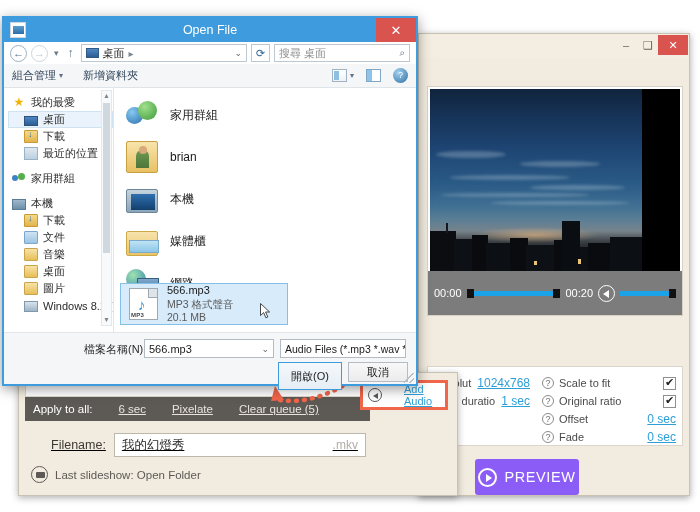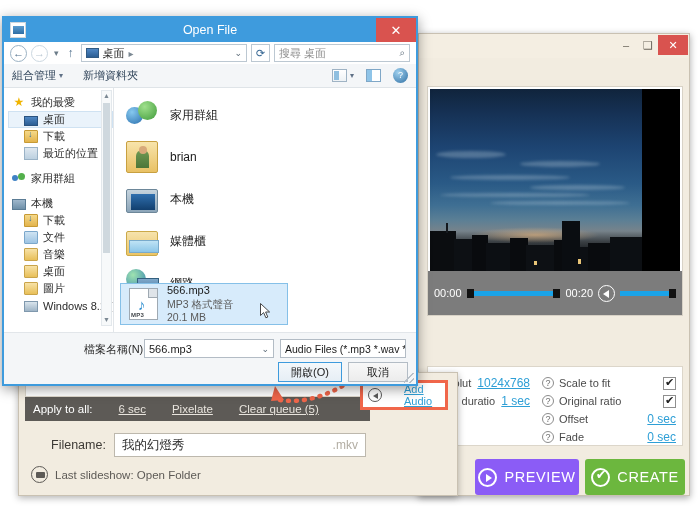--- a/index.html
+++ b/index.html
@@ -168,21 +168,21 @@
     position:absolute; left:6px; top:2px; width: 345px; height: 22px; background:#fff;
     border:1px solid #ddd7cb;
   }
   #apply-bar {
     position:absolute; left:6px; top:24px; width: 345px; height: 24px;
     background:#5d5a56; display:flex; align-items:center; color:#fff;
     font-size: 11.5px; padding-left: 8px; gap: 26px;
   }
   #apply-bar .lnk { color:#e8e4dd; text-decoration: underline; }
   #filename-row {
-    position:absolute; left: 32px; top: 60px; display:flex; align-items:center; gap: 8px;
+    position:absolute; left: 32px; top: 60px; display:flex; align-items:center; gap: 8px; text-decoration: underline;
   }
   #filename-label { font-size: 12.5px; color:#3d3a35; }
   #filename-box {
     width: 252px; height: 24px; background:#fff; border:1px solid #bdb8ad;
     display:flex; align-items:center; padding: 0 7px; font-size: 12.5px; color:#2b2b2b;
   }
   #filename-val { flex:1; }
   #filename-ext { color:#b2ada3; font-size: 12px; }
   #last-slideshow {
     position:absolute; left: 12px; top: 93px; display:flex; align-items:center; gap:7px;
@@ -386,21 +386,21 @@
     display:flex; align-items:center; padding: 0 4px; font-size: 11px; color:#1a1a1a;
   }
   #fn-drop { margin-left:auto; font-size: 9px; color:#5a6a77; }
   #type-select {
     position:absolute; left: 276px; top: 6px; width: 126px; height: 19px;
     background:#fff; border:1px solid #b3bcc5;
     display:flex; align-items:center; padding: 0 4px; font-size: 10.5px; color:#1a1a1a;
     overflow:hidden; white-space:nowrap;
   }
   #open-btn {
-    position:absolute; left: 274px; top: 29px; width: 64px; height: 20px;
+    position:absolute; left: 274px; top: 29px; width: 64px; height: 28px;
     background: linear-gradient(#f4f8fb,#e6eef5); border:1px solid #3e9bdd;
     font-size: 11px; color:#1a1a1a; display:flex; align-items:center; justify-content:center;
   }
   #cancel-btn {
     position:absolute; left: 344px; top: 29px; width: 60px; height: 20px;
     background: linear-gradient(#f8f8f8,#ececec); border:1px solid #b3bcc5;
     font-size: 11px; color:#1a1a1a; display:flex; align-items:center; justify-content:center;
   }
   #resize-grip {
     position:absolute; right: 2px; bottom: 1px; width: 10px; height: 10px;
@@ -498,24 +498,20 @@
           <div class="set-label">Fade</div>
           <div class="link-val">0 sec</div>
         </div>
       </div>
     </div>
 
     <div id="preview-btn">
       <span class="circ-icon play"></span>
       <span>PREVIEW</span>
     </div>
-    <div id="create-btn">
-      <span class="circ-icon check"></span>
-      <span>CREATE</span>
-    </div>
 
   </div>
 
   <div id="lower-panel">
     <div id="queue-strip"></div>
     <div id="apply-bar">
       <span>Apply to all:</span>
       <span class="lnk">6 sec</span>
       <span class="lnk">Pixelate</span>
       <span class="lnk">Clear queue (5)</span>

